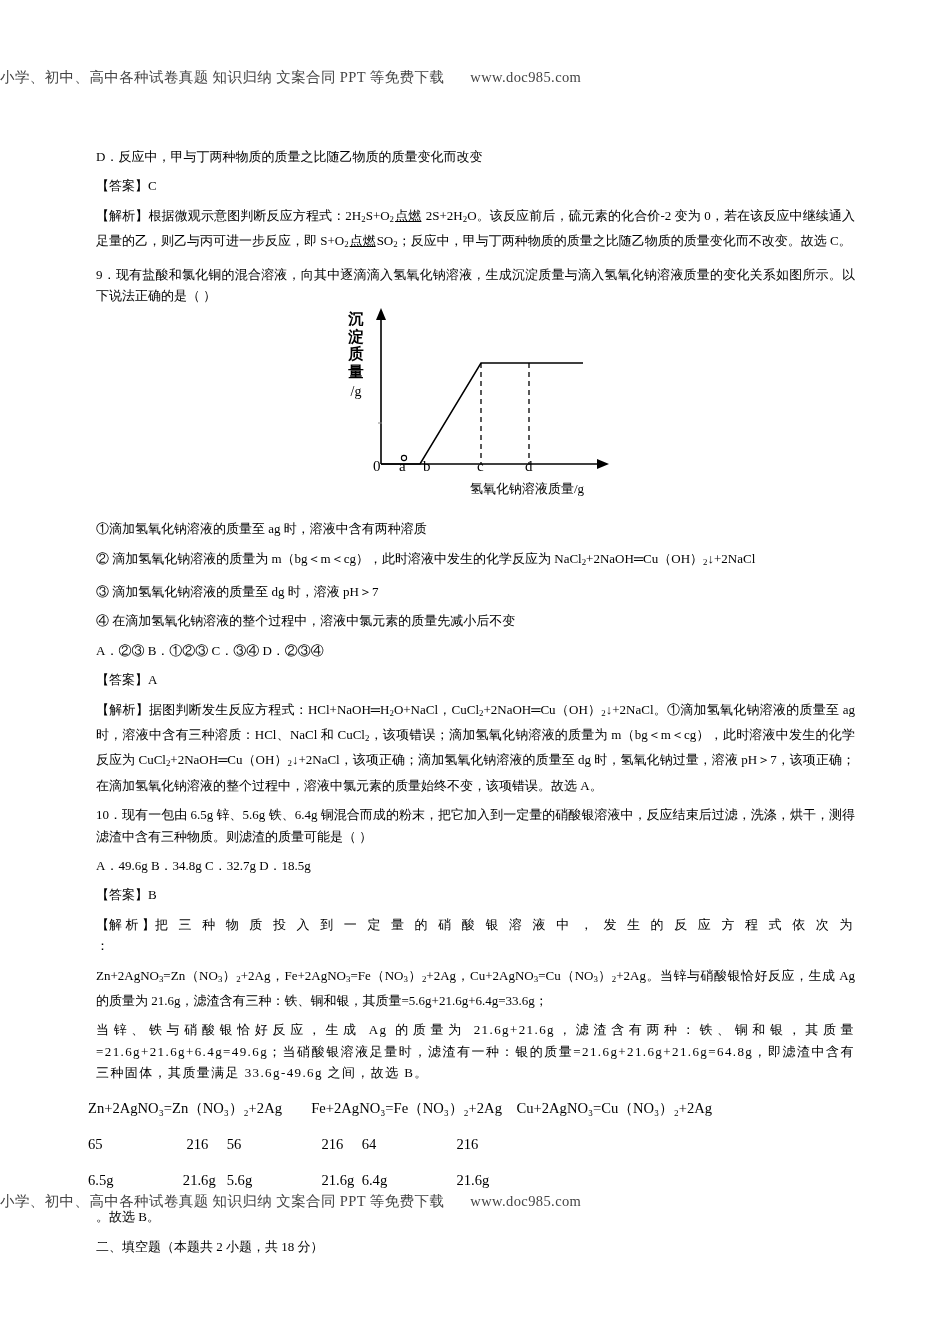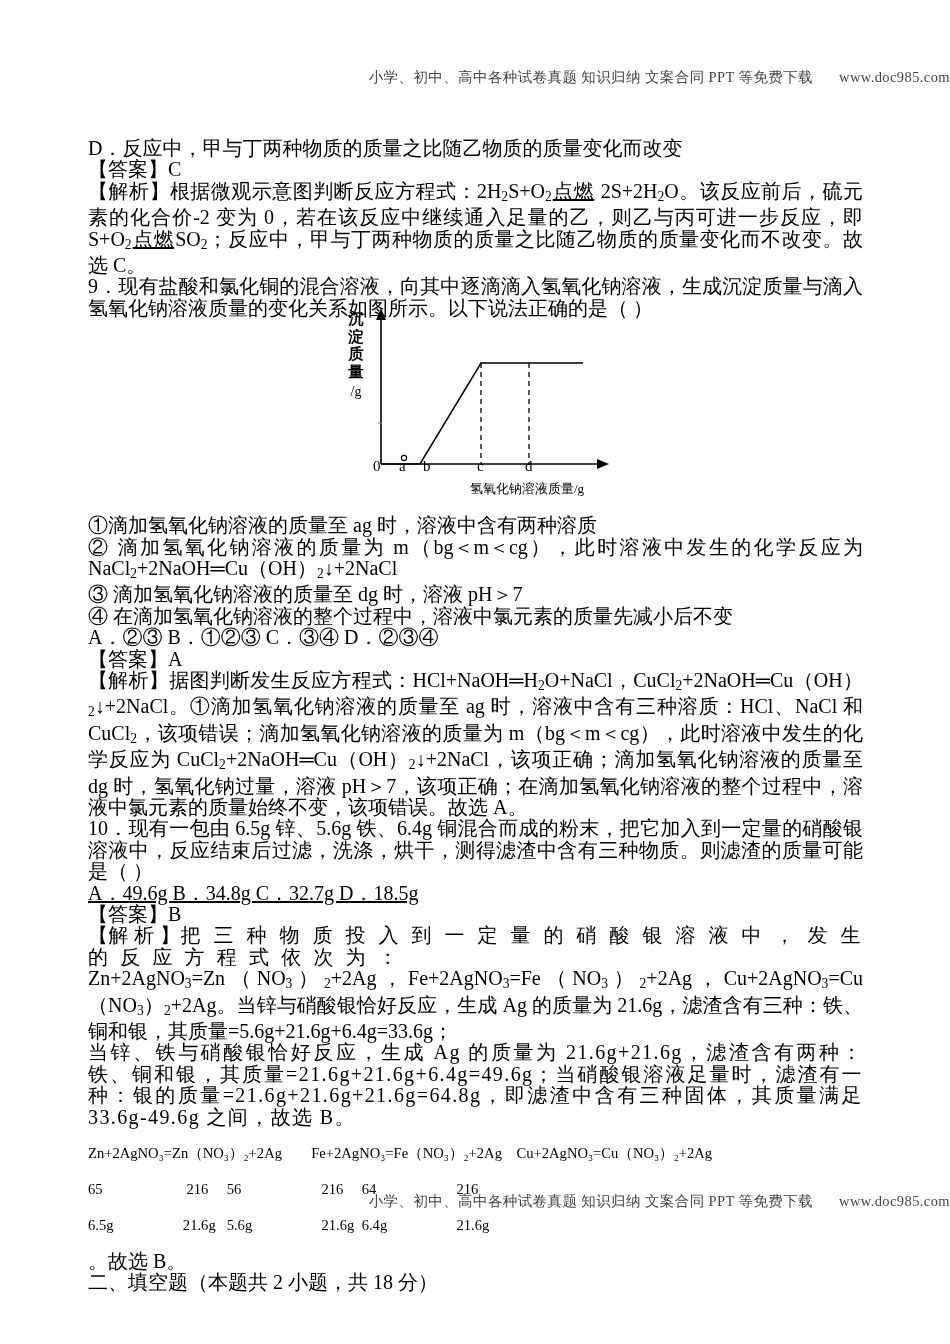--- a/index.html
+++ b/index.html
@@ -18,21 +18,21 @@
     height: 1344px;
     margin: 0 auto;
     background: #ffffff;
     overflow: hidden;
     box-sizing: border-box;
   }
   .watermark {
     position: absolute;
     left: 0;
     width: 950px;
-    text-align: right;
+    text-align: left;
     font-family: "Liberation Serif", "DejaVu Serif", serif;
     font-size: 14.5px;
     color: #444444;
     letter-spacing: 0.4px;
     white-space: nowrap;
   }
   .watermark .url {
     font-family: "Liberation Serif", "DejaVu Serif", serif;
     margin-left: 26px;
   }
@@ -40,29 +40,29 @@
   #footer-watermark { top: 1192px; }
 
   .body-area {
     position: absolute;
     left: 88px;
     top: 138px;
     width: 775px;
   }
 
   p.line {
-    margin: 0;
+    margin: 8px;
     padding: 0;
-    font-size: 20px;
+    font-size: 13px;
     line-height: 21.4px;
     text-align: justify;
     text-justify: inter-ideograph;
     white-space: normal;
   }
-  .opt-indent { padding-left: 12px; text-decoration: underline; }
+  .opt-indent { padding-left: 12px; }
 
   sub {
     font-size: 0.68em;
     vertical-align: -0.22em;
   }
   .cond {
     text-decoration: underline;
     padding: 0 1px;
   }
   .spread {

